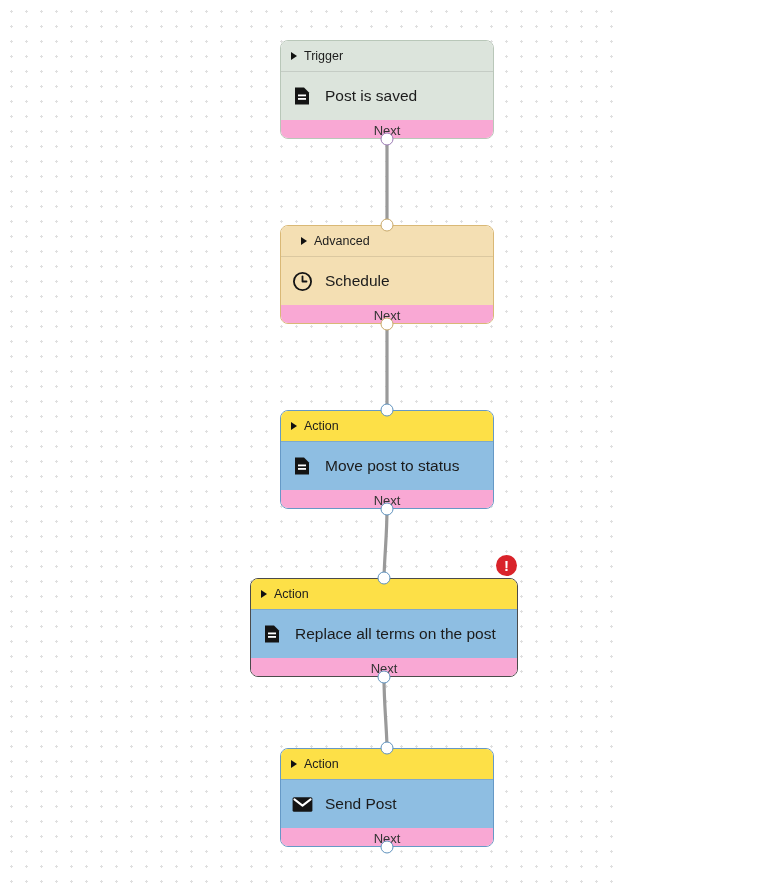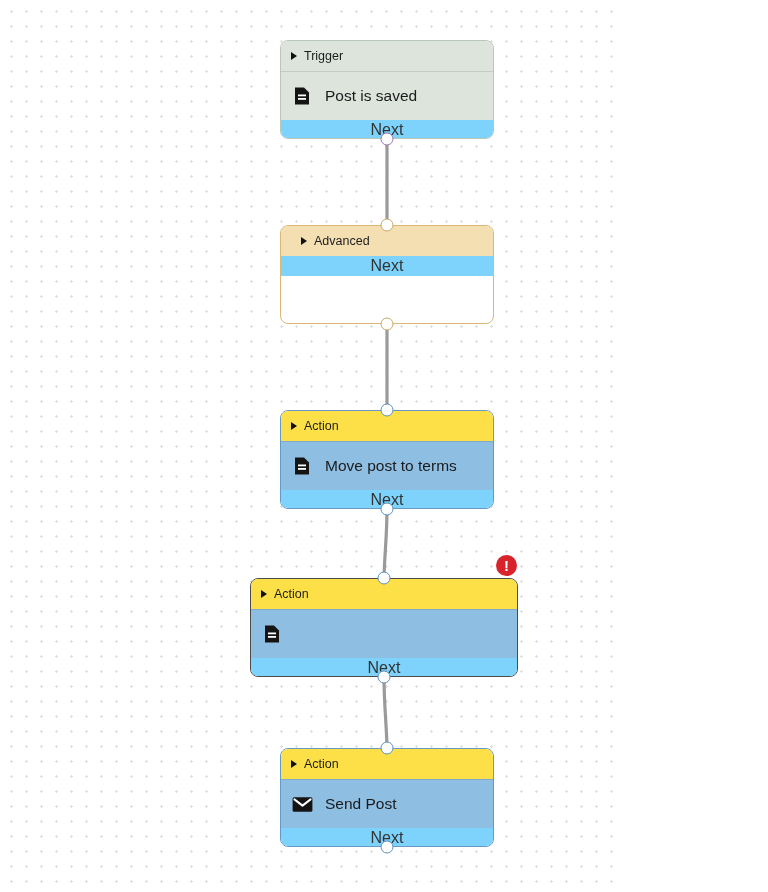--- a/index.html
+++ b/index.html
@@ -86,25 +86,25 @@
     justify-content: center;
   }
   .node-title {
     font-size: 15.5px;
     color: #1b1b1b;
     white-space: nowrap;
   }
 
   .node-footer {
     height: 20px;
-    background: #7dd3fc;
+    background: #f9a8d4;
     display: flex;
     align-items: center;
     justify-content: center;
-    font-size: 16px;
+    font-size: 13px;
     color: #333333;
     box-sizing: border-box;
   }
 
   
   .n-trigger .node-inner { border-color: #b9c7b9; }
   .n-trigger .node-header { background: #dce4dc; }
   .n-trigger .node-body   { background: #dce4dc; }
 
   .n-advanced .node-inner { border-color: #d9b876; }
@@ -187,41 +187,50 @@
     </div>
     <div class="port port-bottom port-purple"></div>
   </div>
 
   <div class="node n-advanced" style="left:280px; top:225px; width:214px; height:99px;">
     <div class="node-inner">
       <div class="node-header">
         <span class="caret"></span>
         <span>Advanced</span>
       </div>
+      <div class="node-body">
+        <span class="node-icon">
+          <svg width="21" height="21" viewBox="0 0 22 22">
+            <circle cx="11" cy="11" r="9" fill="none" stroke="#141414" stroke-width="1.9"></circle>
+            <path d="M11 5.6 V11 H15.2" fill="none" stroke="#141414" stroke-width="1.9" stroke-linecap="round" stroke-linejoin="round"></path>
+          </svg>
+        </span>
+        <span class="node-title">Schedule</span>
+      </div>
       <div class="node-footer">Next</div>
     </div>
     <div class="port port-top port-tan"></div>
     <div class="port port-bottom port-tan"></div>
   </div>
 
   <div class="node n-action" style="left:280px; top:410px; width:214px; height:99px;">
     <div class="node-inner">
       <div class="node-header">
         <span class="caret"></span>
         <span>Action</span>
       </div>
       <div class="node-body">
         <span class="node-icon">
           <svg width="20" height="20" viewBox="0 0 20 20">
             <path d="M3 1.5 h9 l5 5 v12 a0 0 0 0 1 0 0 h-14 z" fill="#141414"></path>
             <rect x="6" y="8.5" width="8" height="1.8" fill="#ffffff"></rect>
             <rect x="6" y="12" width="8" height="1.8" fill="#ffffff"></rect>
           </svg>
         </span>
-        <span class="node-title">Move post to terms</span>
+        <span class="node-title">Move post to status</span>
       </div>
       <div class="node-footer">Next</div>
     </div>
     <div class="port port-top port-blue"></div>
     <div class="port port-bottom port-blue"></div>
   </div>
 
   <div class="node n-action n-selected" style="left:250px; top:578px; width:268px; height:99px;">
     <div class="node-inner">
       <div class="node-header">
@@ -229,20 +238,21 @@
         <span>Action</span>
       </div>
       <div class="node-body">
         <span class="node-icon">
           <svg width="20" height="20" viewBox="0 0 20 20">
             <path d="M3 1.5 h9 l5 5 v12 a0 0 0 0 1 0 0 h-14 z" fill="#141414"></path>
             <rect x="6" y="8.5" width="8" height="1.8" fill="#ffffff"></rect>
             <rect x="6" y="12" width="8" height="1.8" fill="#ffffff"></rect>
           </svg>
         </span>
+        <span class="node-title">Replace all terms on the post</span>
       </div>
       <div class="node-footer">Next</div>
     </div>
     <div class="port port-top port-blue"></div>
     <div class="port port-bottom port-blue"></div>
   </div>
 
   <div class="error-badge" style="left:496px; top:555px;">
     <span class="bang">!</span>
   </div>

